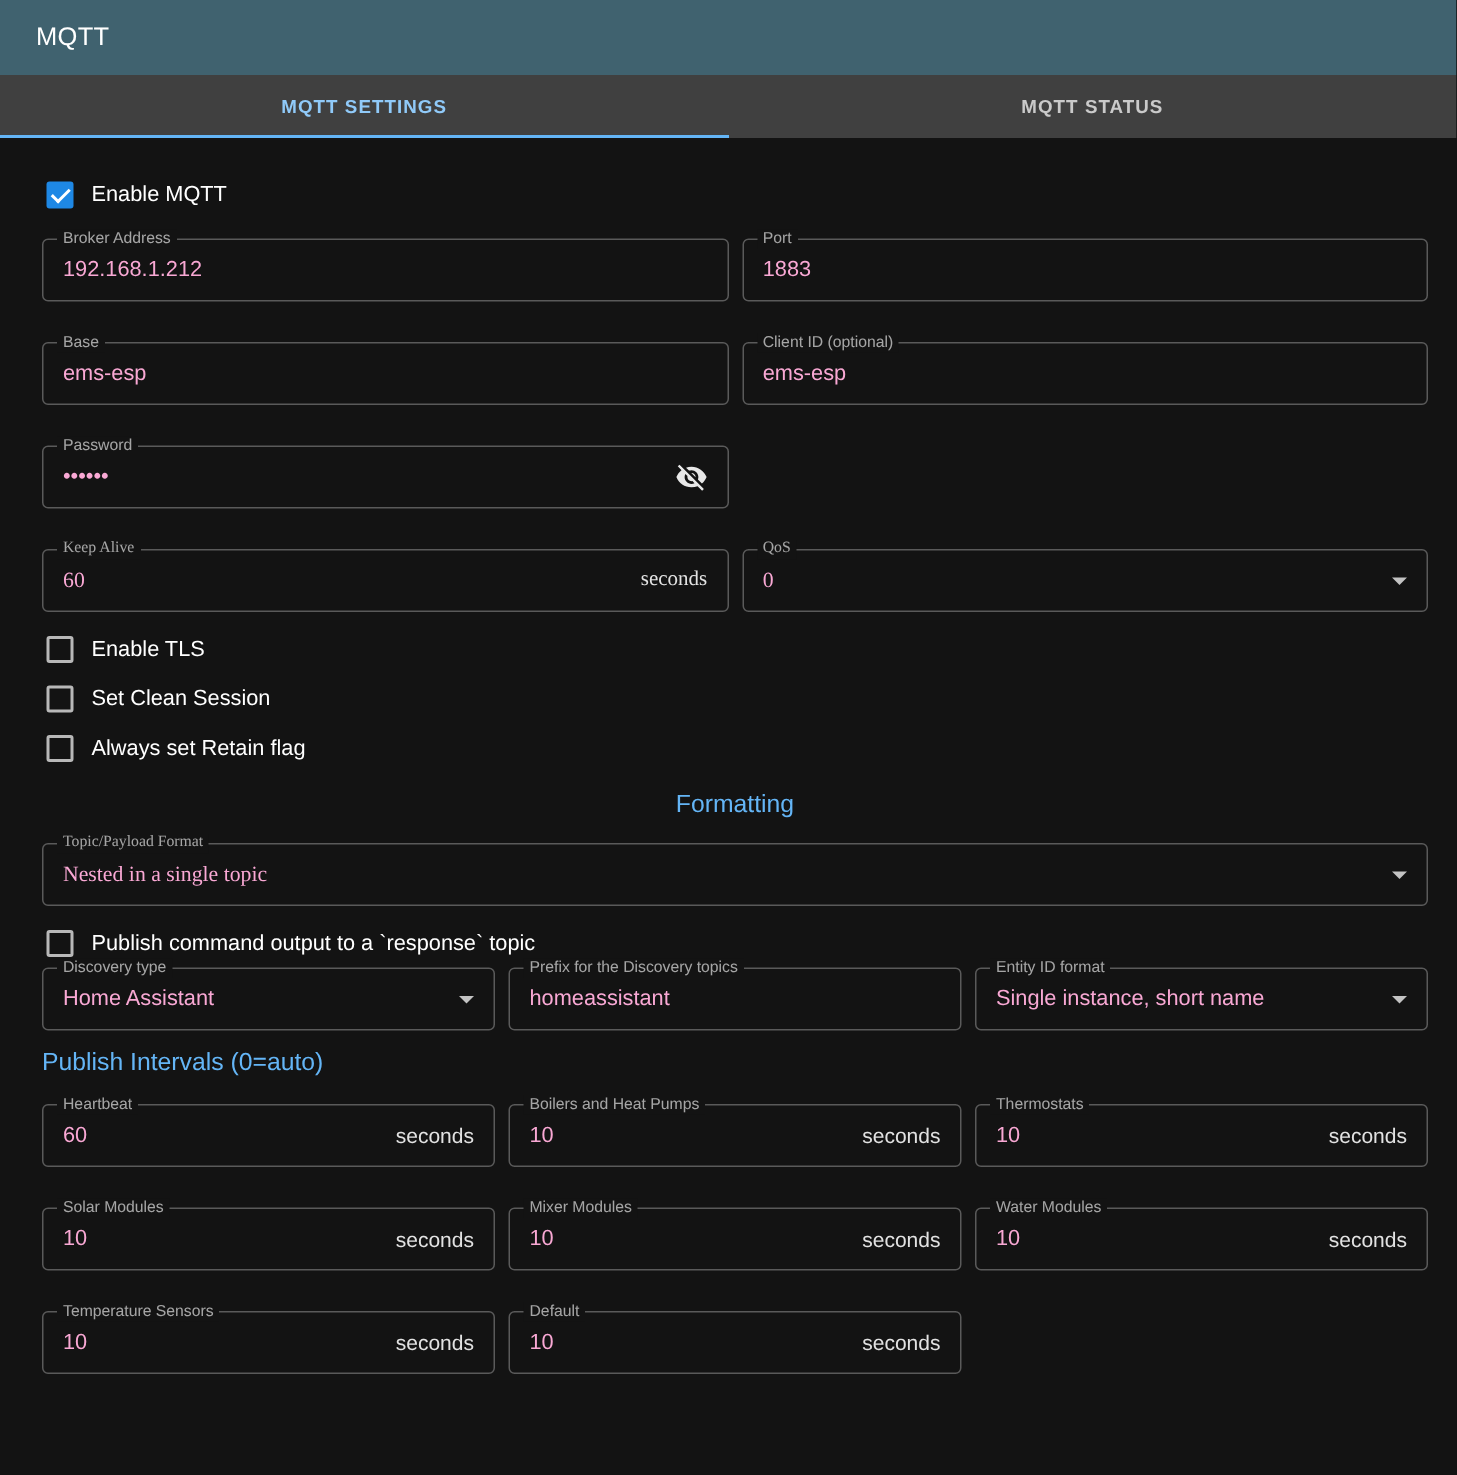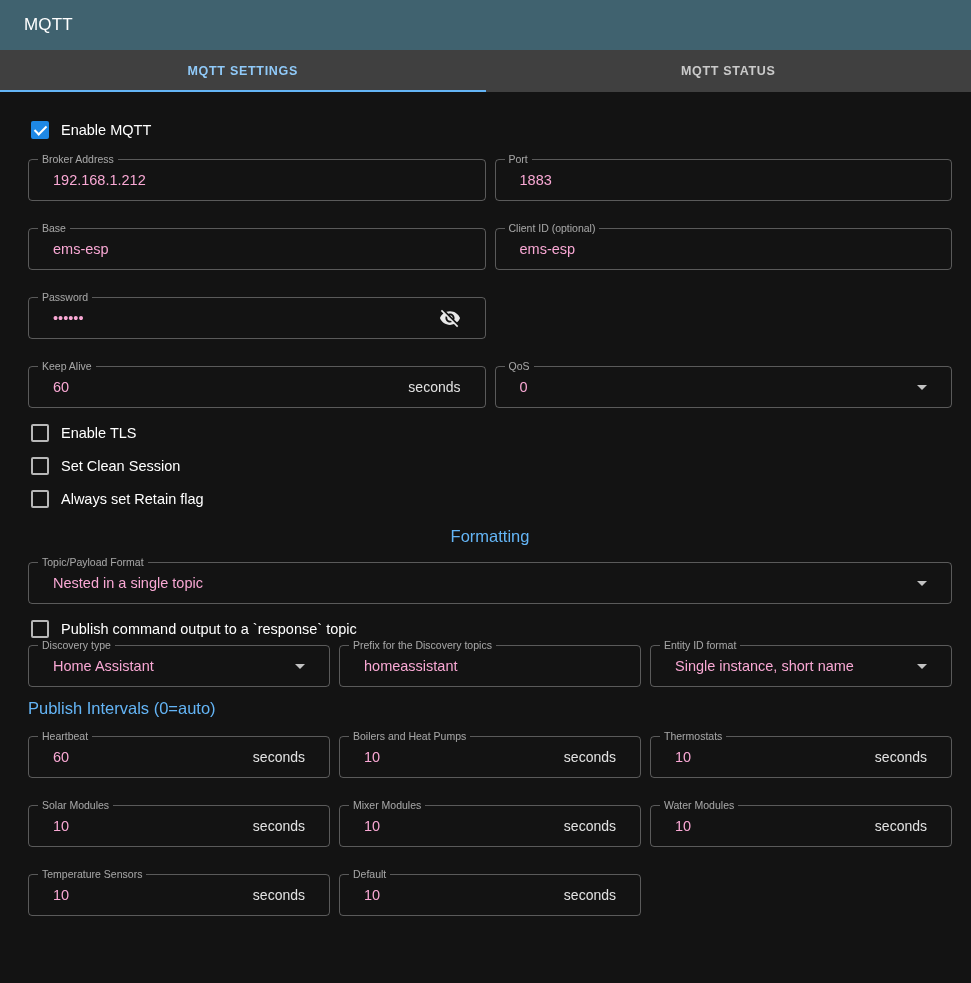--- a/index.html
+++ b/index.html
@@ -61,21 +61,21 @@
   .row3 { display: grid; grid-template-columns: 1fr 1fr 1fr; gap: 9px; }
   .grid3 {
     display: grid; grid-template-columns: repeat(3, 1fr);
     column-gap: 9px; row-gap: 27px;
   }
 
   .field {
     position: relative; height: 42px;
     border: 1px solid rgba(255,255,255,0.3); border-radius: 4px;
     display: flex; align-items: center;
-    padding: 0 24px;
+    padding: 0 13px;
     background: transparent;
     cursor: text;
   }
   .field.select { cursor: pointer; }
   .field-label {
     position: absolute; top: -7px; left: 9px;
     padding: 0 4px; background: #131313;
     font-size: 10.5px; line-height: 1.2;
     color: rgba(255,255,255,0.62);
     white-space: nowrap;
@@ -90,21 +90,21 @@
     border-top: 5px solid rgba(255,255,255,0.75);
   }
   .eye-btn { margin-left: auto; display: flex; align-items: center; cursor: pointer; }
   .eye-btn svg { width: 22px; height: 22px; fill: #e8e8e8; }
 
   
   .section-h { color: #64b5f6; font-size: 16.5px; font-weight: 400; }
 
   
   .mb13 { margin-bottom: 13px; }
-  .mb8  { margin-bottom: 8px !important; }
+  .mb8  { margin-bottom: 8px !important; font-family: Liberation Serif, serif; }
   .mb10 { margin-bottom: 10px; }
   .mb16 { margin-bottom: 16px; text-align: center; }
   .mb18 { margin-bottom: 18px; }
   .mt12 { margin-top: 12px; }
 </style>
 </head>
 <body>
 
 <header class="appbar">
   <div class="appbar-title">MQTT</div>

